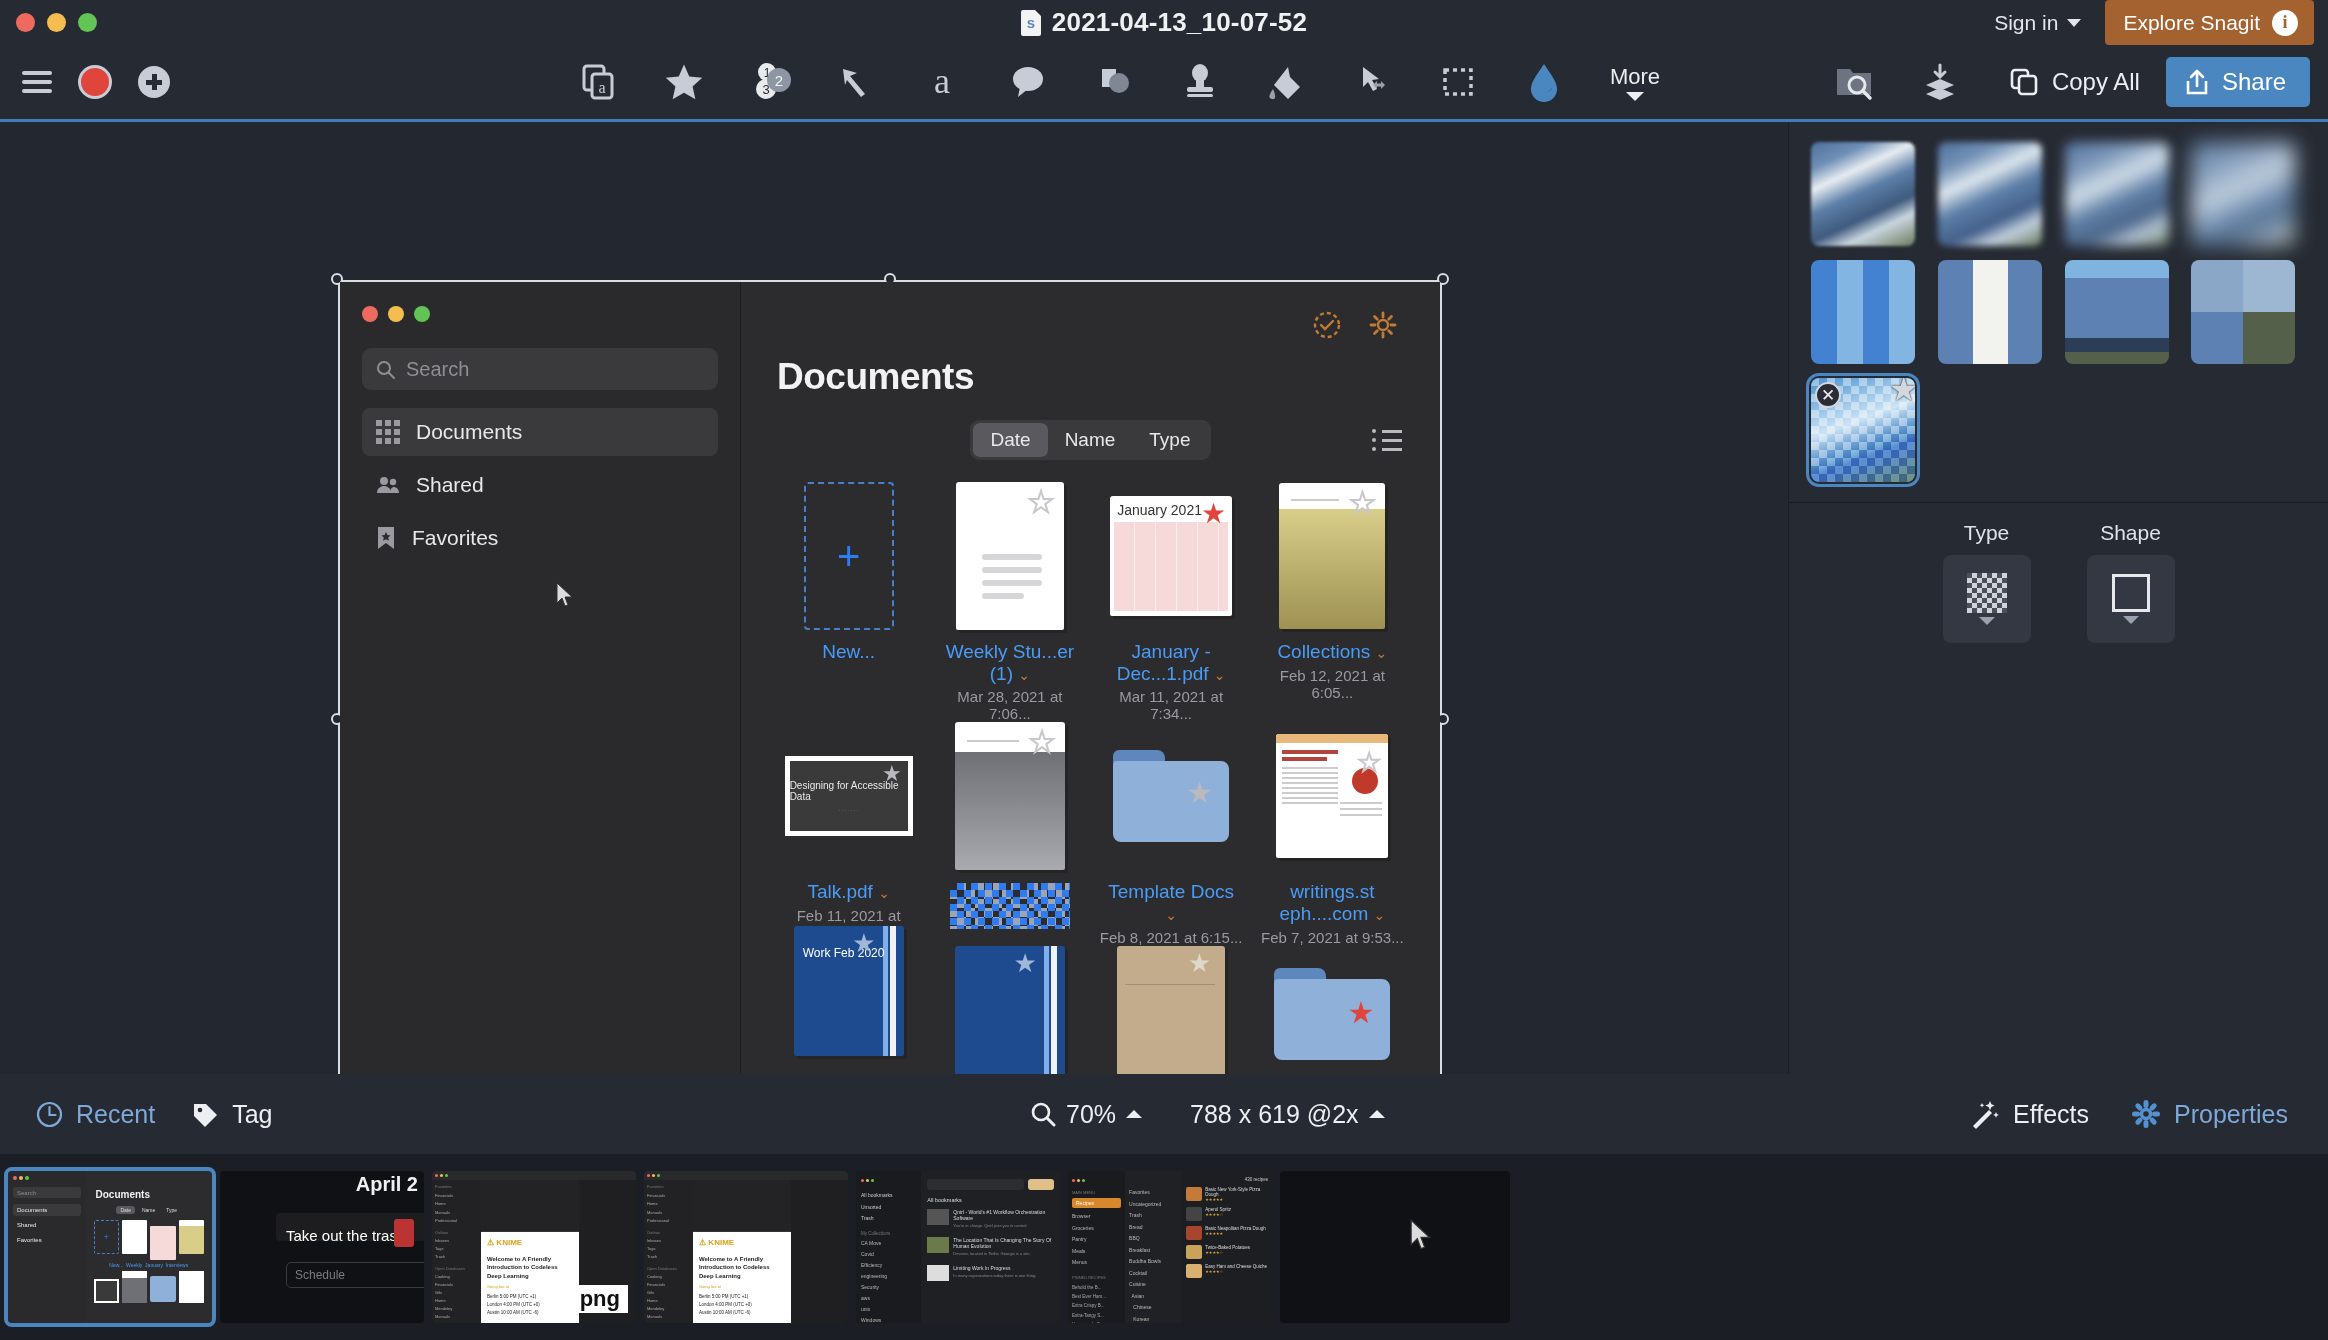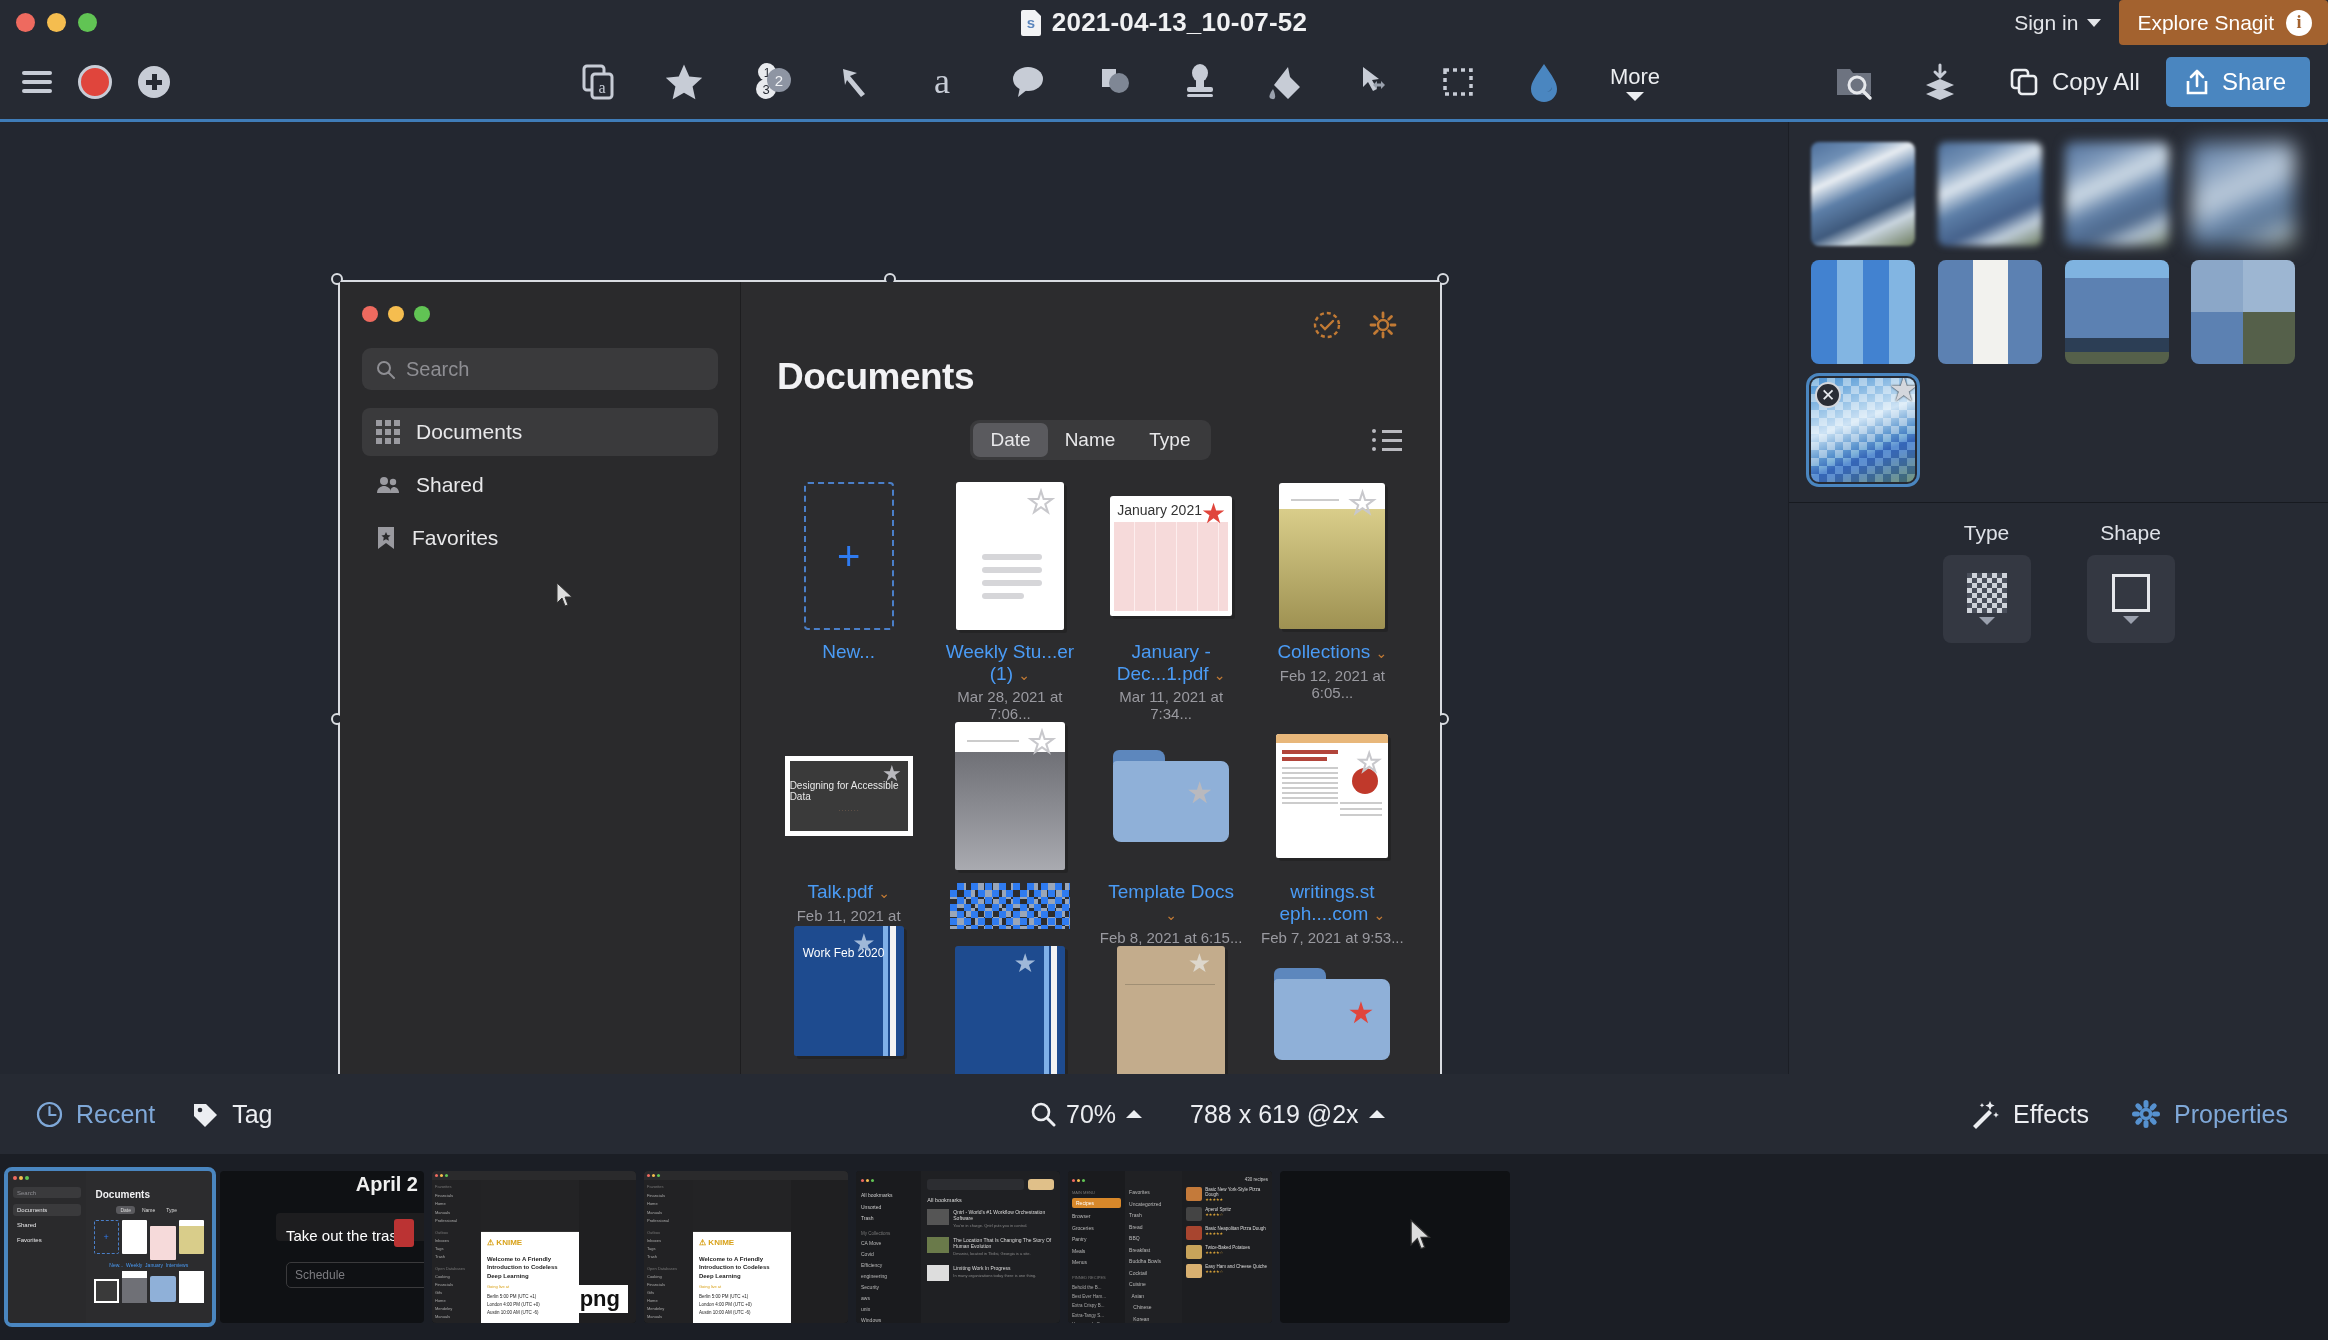--- a/index.html
+++ b/index.html
@@ -31,21 +31,21 @@
     width: 20px; height: 26px; background: #f2f3f5; border-radius: 2px;
     position: relative; display: flex; align-items: center; justify-content: center;
     font-size: 15px; font-weight: bold; color: #5b86bd;
   }
   .doc-ico:after {
     content:""; position:absolute; top:0; right:0; border-width: 0 6px 6px 0;
     border-style: solid; border-color: #232730 #232730 #f2f3f5 #f2f3f5;
   }
   .title-text { color: #f0f1f3; font-size: 26px; font-weight: bold; letter-spacing: .2px; }
   .title-right {
-    margin-left: auto; display: flex; align-items: center; gap: 18px; margin-right: 0;
+    margin-left: auto; display: flex; align-items: center; gap: 24px; margin-right: 14px;
     height: 45px;
   }
   .signin { color: #e3e5e9; font-size: 21px; display: flex; align-items: center; gap: 9px; cursor: pointer; }
   .caret-dn { width:0;height:0;border-left:7px solid transparent;border-right:7px solid transparent;border-top:8px solid #e3e5e9; }
   .explore {
     background: #a3622f; color: #fff; font-size: 21px; border-radius: 4px;
     padding: 9px 16px 9px 18px; display: flex; align-items: center; gap: 12px; cursor: pointer;
     height: 45px;
   }
   .info-badge {

